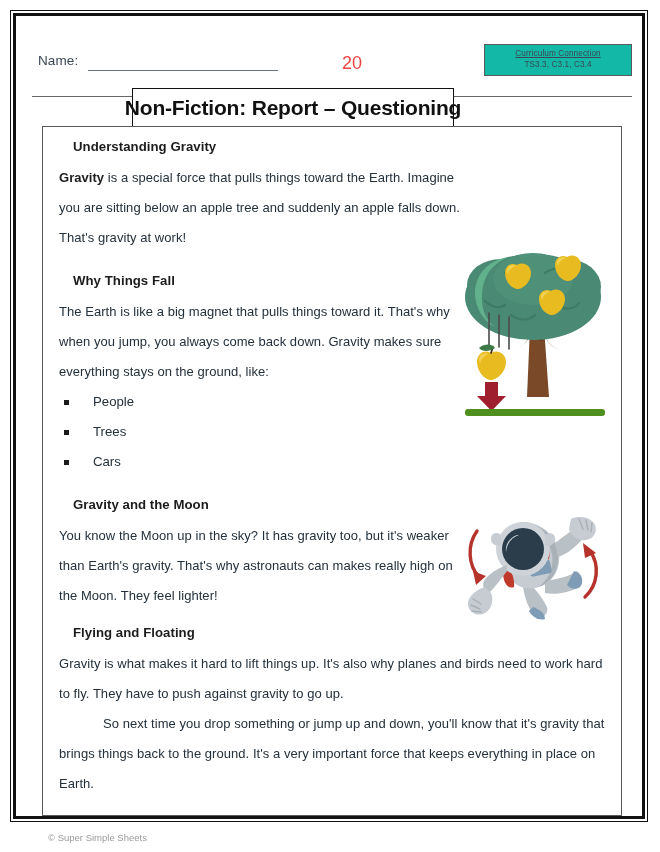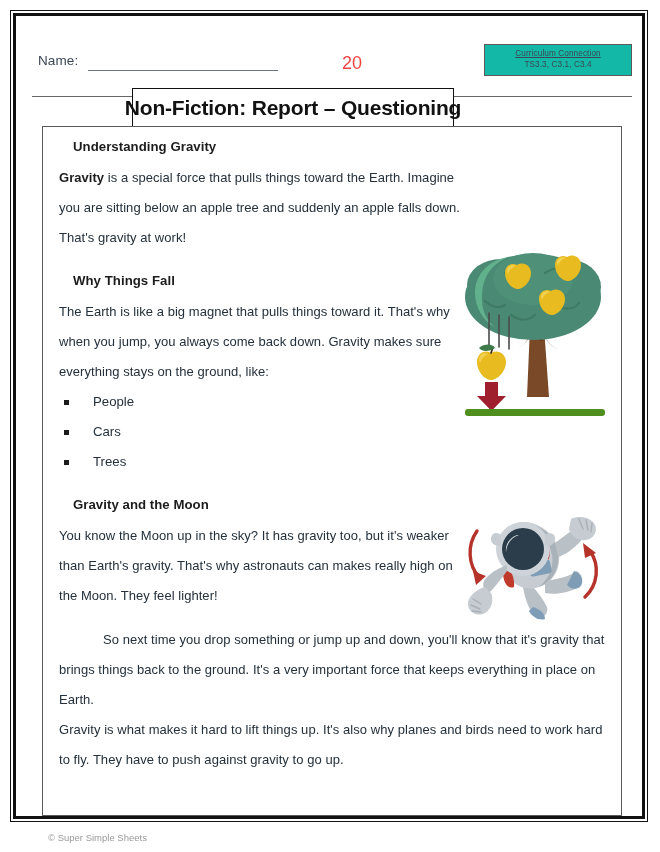--- a/index.html
+++ b/index.html
@@ -258,33 +258,34 @@
 
       <h3 class="section-head">Understanding Gravity</h3>
       <p class="body-text narrow"><b>Gravity</b><span> is a special force that pulls things toward the Earth. Imagine you are sitting below an apple tree and suddenly an apple falls down. That's gravity at work!</span></p>
 
       <div class="sec-gap"></div>
 
       <h3 class="section-head">Why Things Fall</h3>
       <p class="body-text narrow">The Earth is like a big magnet that pulls things toward it. That's why when you jump, you always come back down. Gravity makes sure everything stays on the ground, like:</p>
       <ul class="bullets">
         <li>People</li>
+        <li>Trees</li>
         <li>Cars</li>
-        <li>Trees</li>
       </ul>
 
       <div class="sec-gap"></div>
 
       <h3 class="section-head">Gravity and the Moon</h3>
       <p class="body-text narrow">You know the Moon up in the sky? It has gravity too, but it's weaker than Earth's gravity. That's why astronauts can makes really high on the Moon. They feel lighter!</p>
 
       <div class="sec-gap-sm"></div>
 
+      <h3 class="section-head">Flying and Floating</h3>
+      <p class="body-text wide">Gravity is what makes it hard to lift things up. It's also why planes and birds need to work hard to fly. They have to push against gravity to go up.</p>
       <p class="body-text wide indent-first">So next time you drop something or jump up and down, you'll know that it's gravity that brings things back to the ground. It's a very important force that keeps everything in place on Earth.</p>
-      <p class="body-text wide">Gravity is what makes it hard to lift things up. It's also why planes and birds need to work hard to fly. They have to push against gravity to go up.</p>
 
       <div class="illus illus-tree">
         <svg width="150" height="168" viewBox="0 0 150 168" xmlns="http://www.w3.org/2000/svg">
 
           <path d="M69 78 L66 148 L88 148 L83 78 Z" fill="#7a4a28"></path>
           <path d="M70 78 C70 92 62 96 58 98 C66 94 69 88 69 80 Z" fill="#6b3f21"></path>
           <path d="M83 80 C84 94 92 98 97 100 C88 96 84 90 84 82 Z" fill="#6b3f21"></path>
           <path d="M72 80 C72 88 77 92 82 92 C77 88 75 84 75 80 Z" fill="#5e3719"></path>
 
           <ellipse cx="72" cy="48" rx="68" ry="43" fill="#4a8a74"></ellipse>

